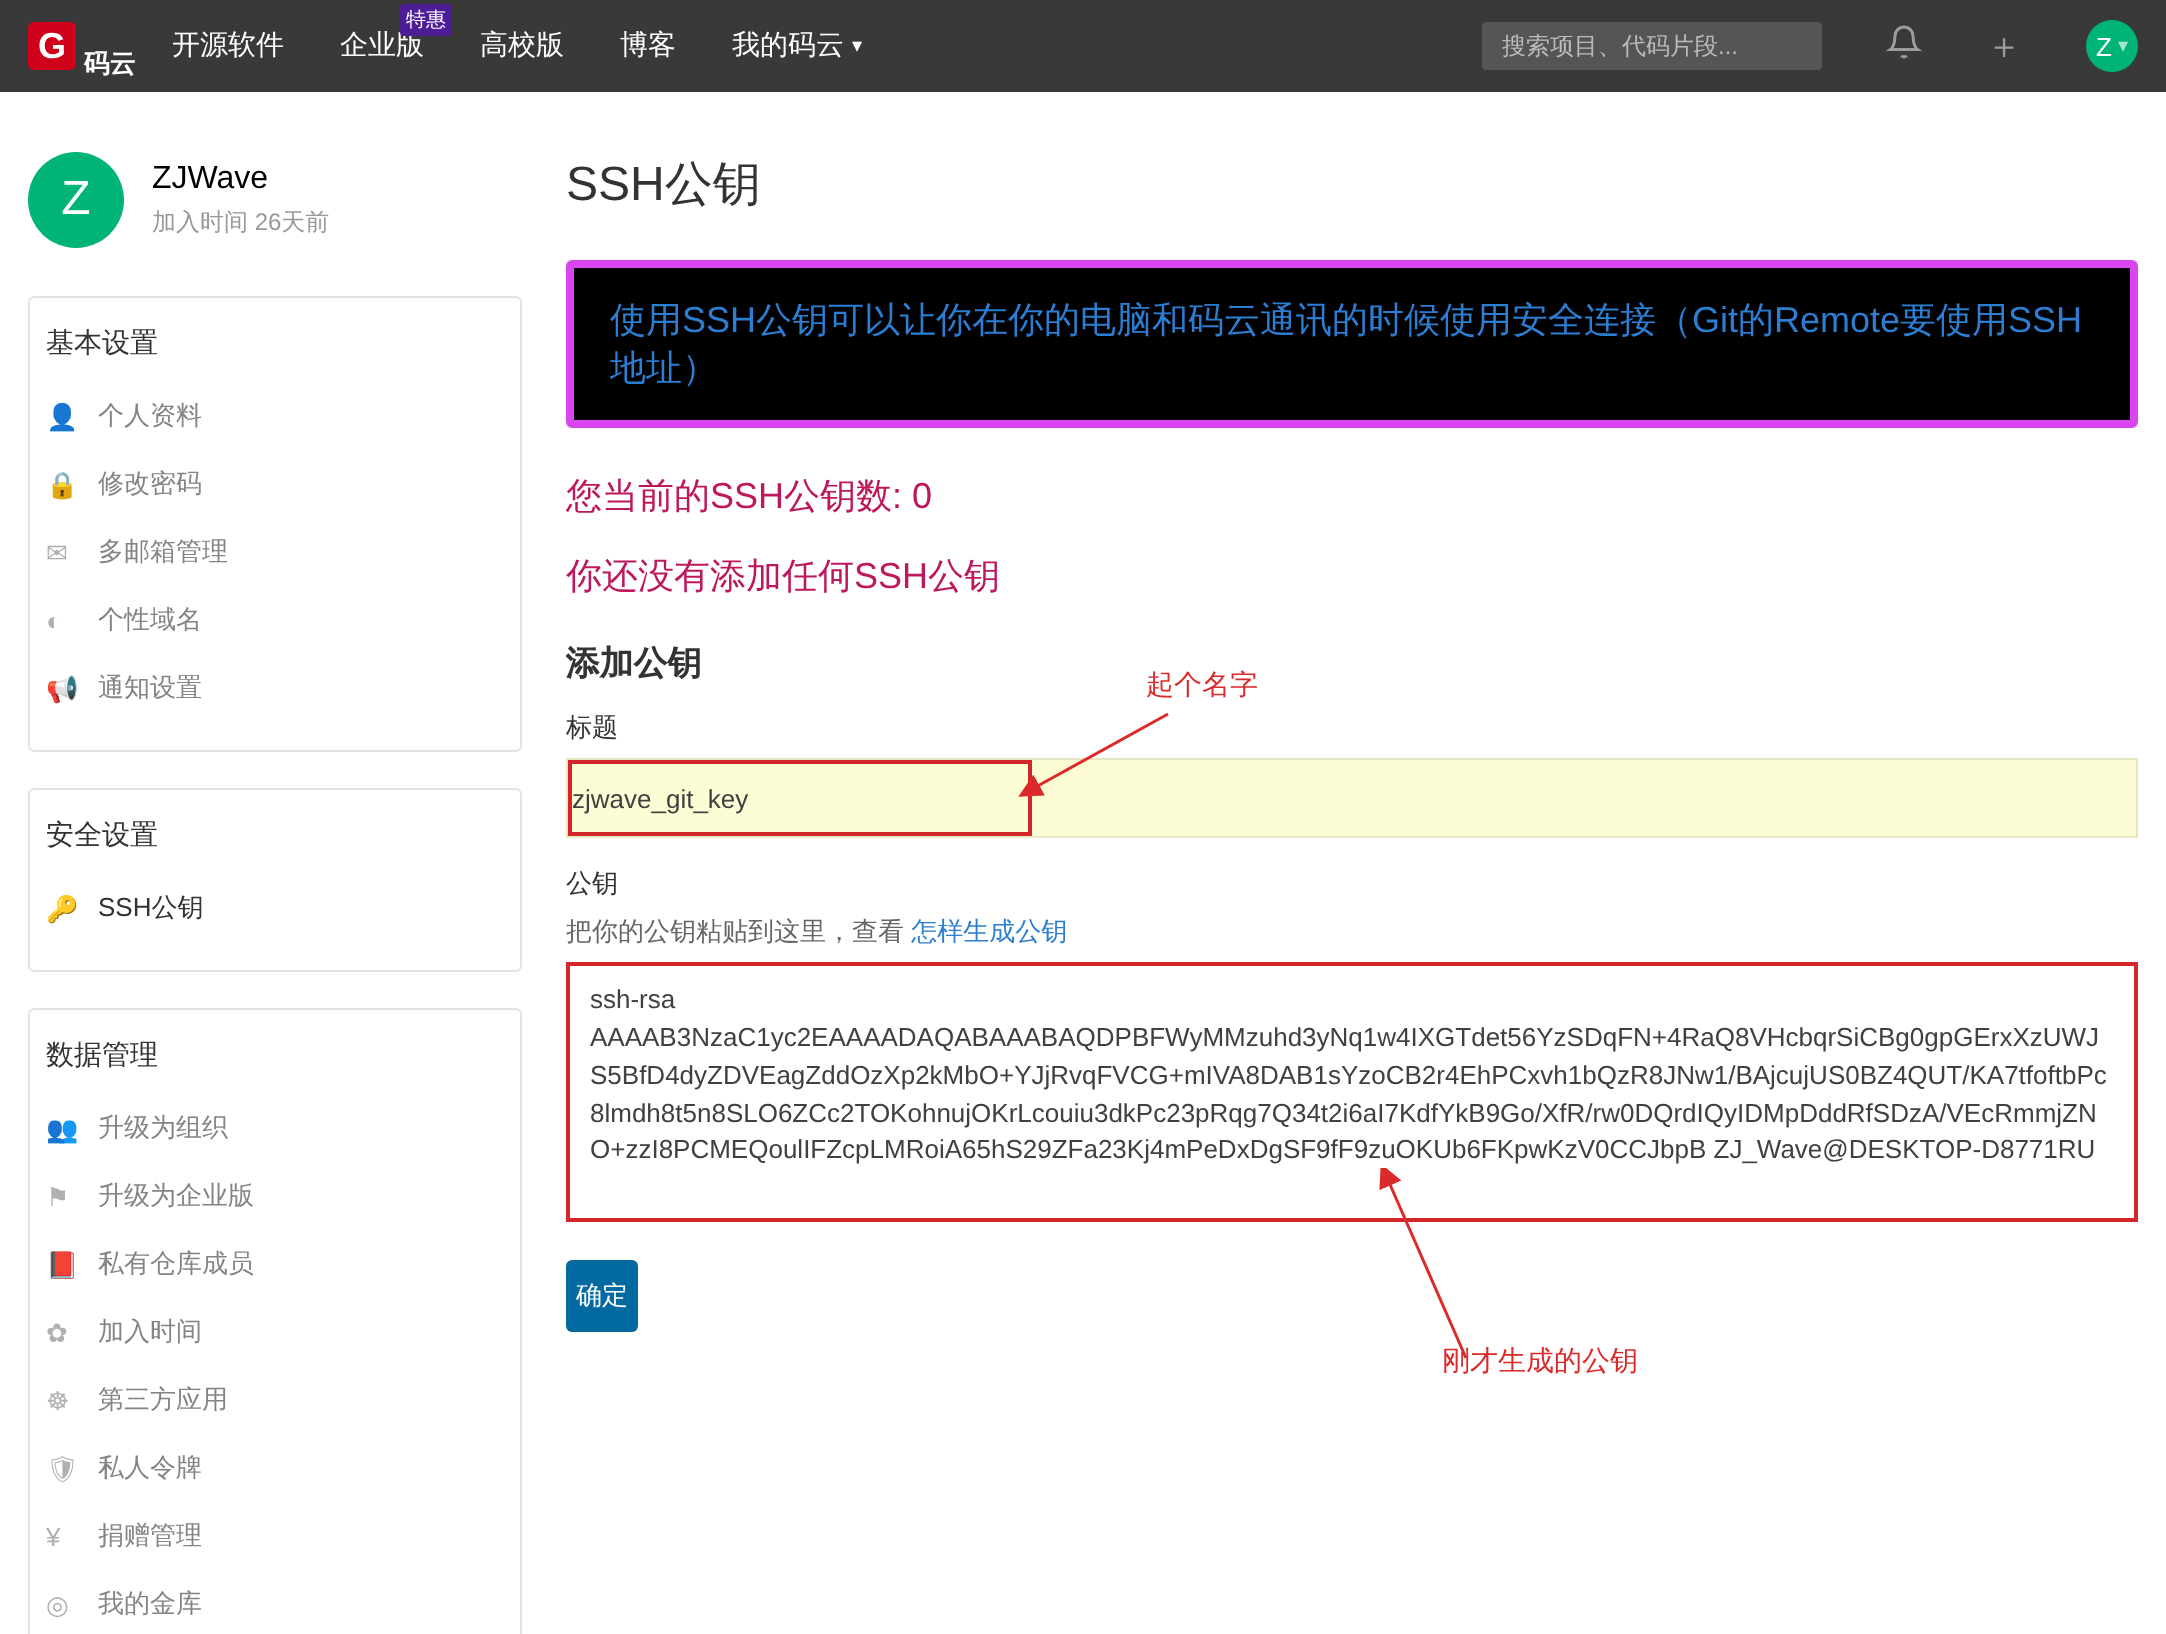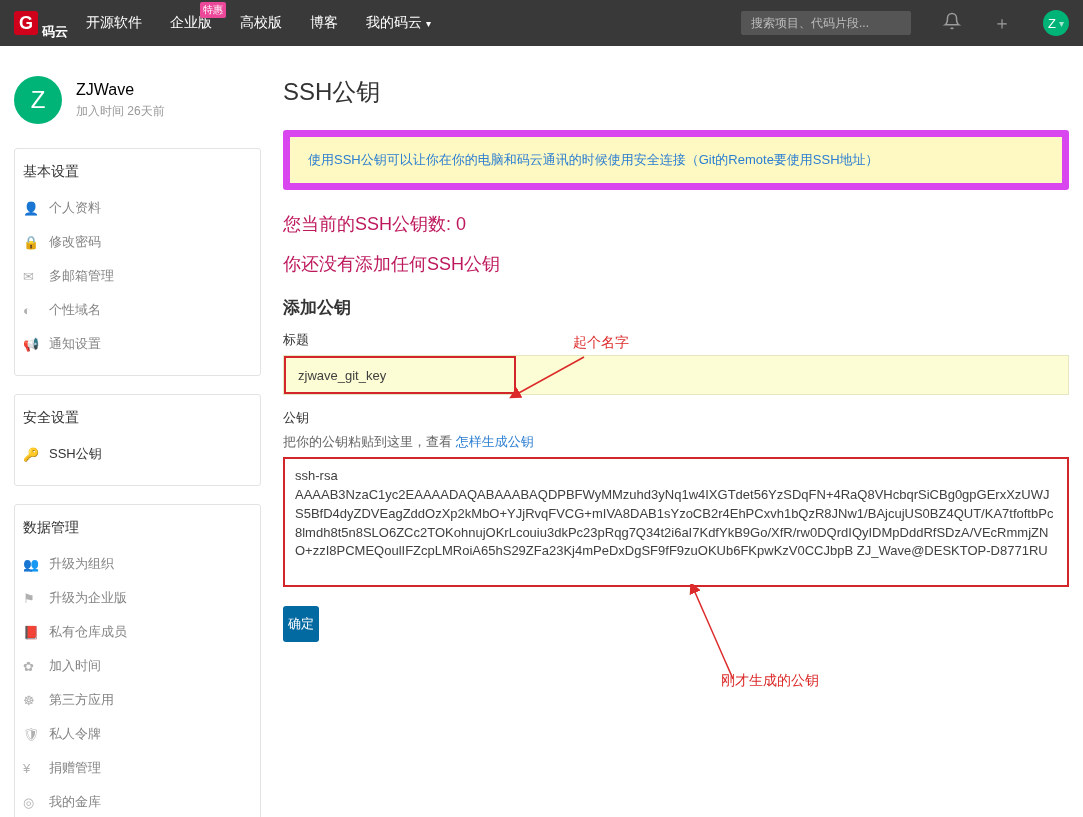--- a/index.html
+++ b/index.html
@@ -5,21 +5,21 @@
 * { margin: 0; padding: 0; box-sizing: border-box; }
 body { font-family: "Microsoft YaHei", Arial, sans-serif; font-size: 13px; color: #333; background: #fff; }
 
 
 .topnav { height: 46px; background: #393939; display: flex; align-items: center; padding: 0 14px; }
 .logo { display: flex; align-items: center; margin-right: 18px; }
 .logo-box { width: 24px; height: 24px; background: #d0021b; border-radius: 3px; color: #fff; font-weight: bold; font-size: 18px; display: flex; align-items: center; justify-content: center; margin-right: 4px; }
 .logo-text { color: #fff; font-size: 13px; font-weight: 700; margin-top: 18px; }
 .navlinks { display: flex; gap: 28px; }
 .navlinks a { color: #fff; text-decoration: none; font-size: 14px; position: relative; display: flex; align-items: center; }
-.badge-hot { position: absolute; top: -12px; right: -14px; background: #ec4899; color: #fff; font-size: 10px; padding: 1px 3px; border-radius: 2px; }
+.badge-hot { position: absolute; top: -12px; right: -14px; background: #4c1d95; color: #fff; font-size: 10px; padding: 1px 3px; border-radius: 2px; }
 .caret { margin-left: 4px; font-size: 10px; }
 .nav-right { margin-left: auto; display: flex; align-items: center; gap: 32px; }
 .search-box { background: #555; border: none; color: #ccc; padding: 5px 10px; width: 170px; border-radius: 2px; font-size: 12px; }
 .search-box::placeholder { color: #bbb; }
 .nav-icon { color: #9c9c9c; font-size: 18px; cursor: pointer; }
 .avatar-sm { width: 26px; height: 26px; border-radius: 50%; background: #00b478; color: #fff; display: flex; align-items: center; justify-content: center; font-size: 13px; }
 
 
 .container { display: flex; padding: 30px 14px 0 14px; gap: 22px; }
 .sidebar { width: 247px; flex-shrink: 0; }
@@ -31,30 +31,30 @@
 .user-meta { color: #999; font-size: 12px; margin-top: 4px; }
 
 .menu-box { border: 1px solid #e3e3e3; border-radius: 3px; padding: 14px 8px; margin-bottom: 18px; }
 .menu-title { font-size: 14px; color: #333; margin-bottom: 10px; }
 .menu-item { display: flex; align-items: center; padding: 8px 0; color: #848484; font-size: 13px; cursor: pointer; }
 .menu-item.active { color: #333; font-weight: 500; }
 .menu-icon { width: 18px; margin-right: 8px; color: #b0b0b0; font-size: 13px; display: inline-flex; align-items: center; }
 .menu-item.active .menu-icon { color: #555; }
 
 h1.page-title { font-size: 24px; font-weight: 500; color: #333; margin-bottom: 22px; }
-.info-banner { border: 7px solid #d946ef; background: #fef9c3; color: #2b7ed1; padding: 14px 18px; font-size: 13px; border-radius: 3px; margin-bottom: 22px; }
+.info-banner { border: 4px solid #d946ef; background: #000000; color: #2b7ed1; padding: 14px 18px; font-size: 18px; border-radius: 3px; margin-bottom: 22px; }
 .muted-line { color: #be185d; font-size: 18px; margin-bottom: 16px; }
 
 .section-title { font-size: 17px; font-weight: 700; margin: 20px 0 12px 0; }
 .field-label { font-size: 13px; font-weight: 500; margin-bottom: 6px; }
 .hint { font-size: 13px; color: #666; margin-bottom: 6px; }
 .hint a { color: #2b7ed1; text-decoration: none; }
 
 .title-bg-wrap { background: #fcfcd5; border: 1px solid #e6e6c1; height: 40px; display:flex; }
-.title-bg-wrap .boxed { border: 2px solid #d3262b; width: 232px; display:flex; align-items:center; padding-left:12px; font-size:13px; color:#404040; }
+.title-bg-wrap .boxed { border: 2px solid #d3262b; width: 232px; display:flex; align-items:center; padding-left:0; font-size:13px; color:#404040; }
 .title-bg-wrap .rest { flex:1; }
 
 .key-textarea { width: 100%; height: 130px; border: 2px solid #d3262b; padding: 8px 10px; font-size: 13px; color: #404040; resize: none; font-family: inherit; line-height: 1.45; }
 .btn-submit { background: #0369a1; color: #fff; border: none; padding: 9px 5px; font-size: 13px; border-radius: 3px; cursor: pointer; margin-top: 16px; }
 
 
 .anno { position: absolute; color: #dc2a2a; font-size: 14px; }
 .arrow-svg { position:absolute; }
 </style>
 </head>

